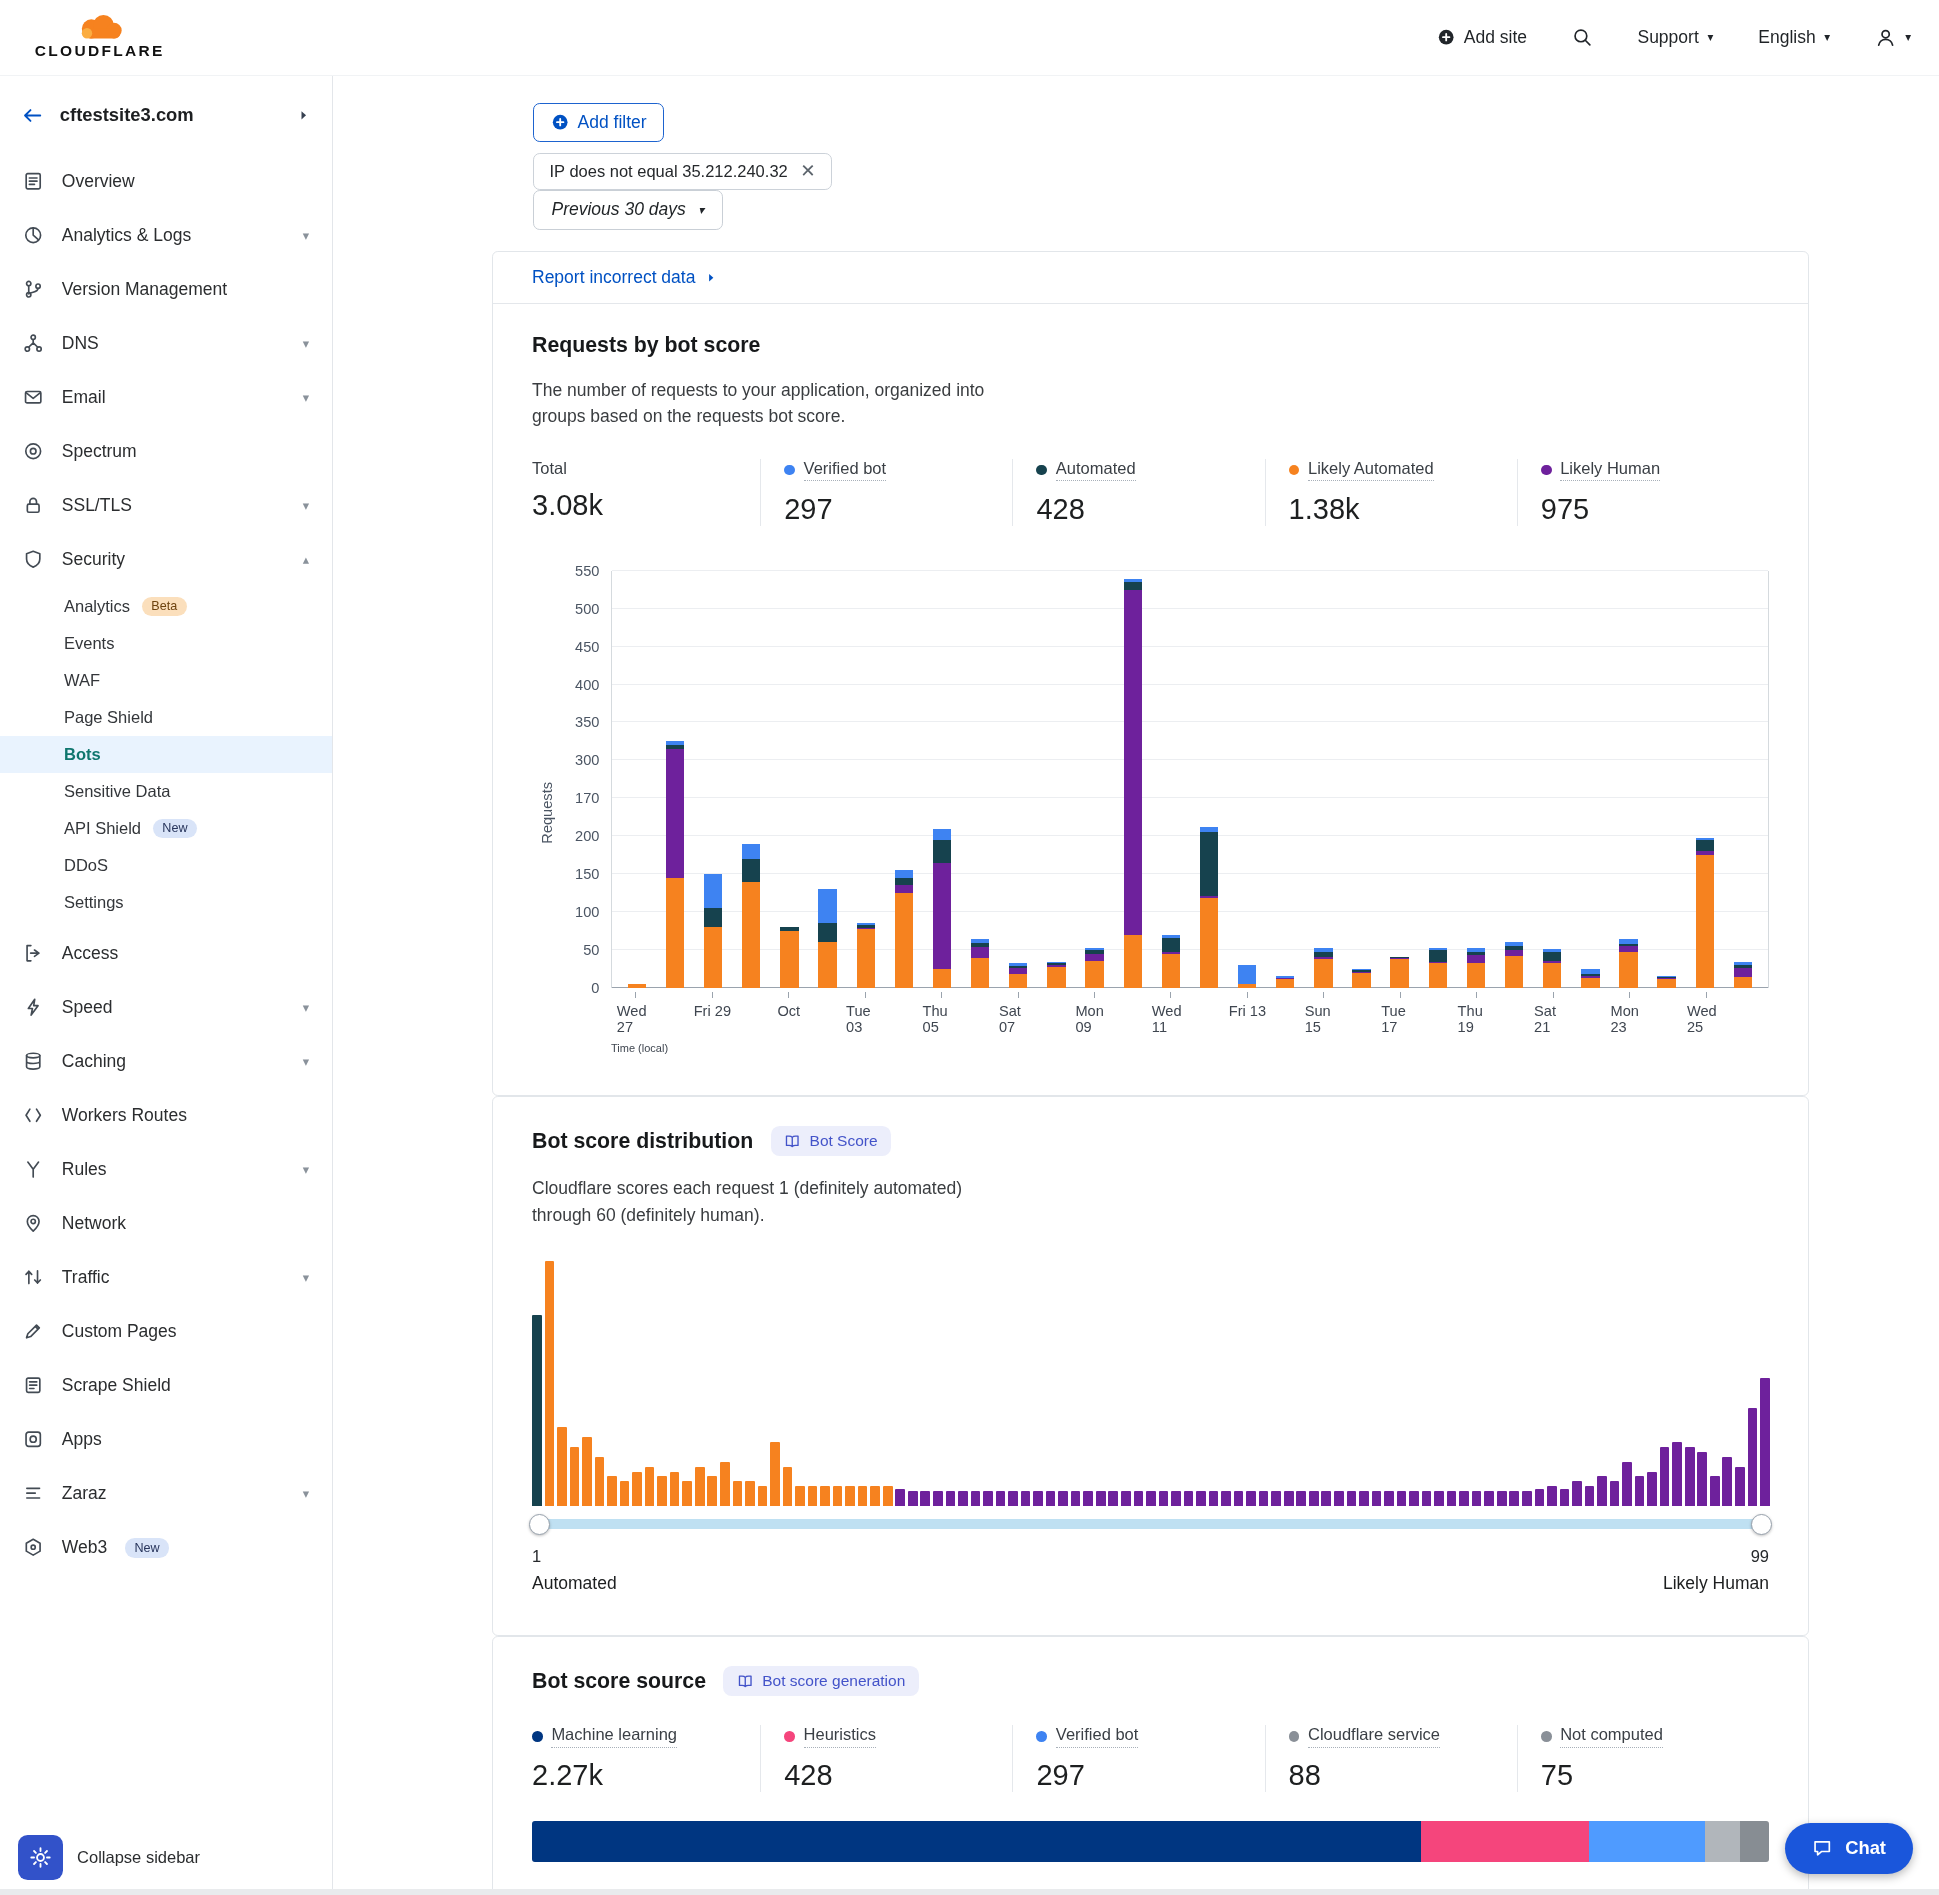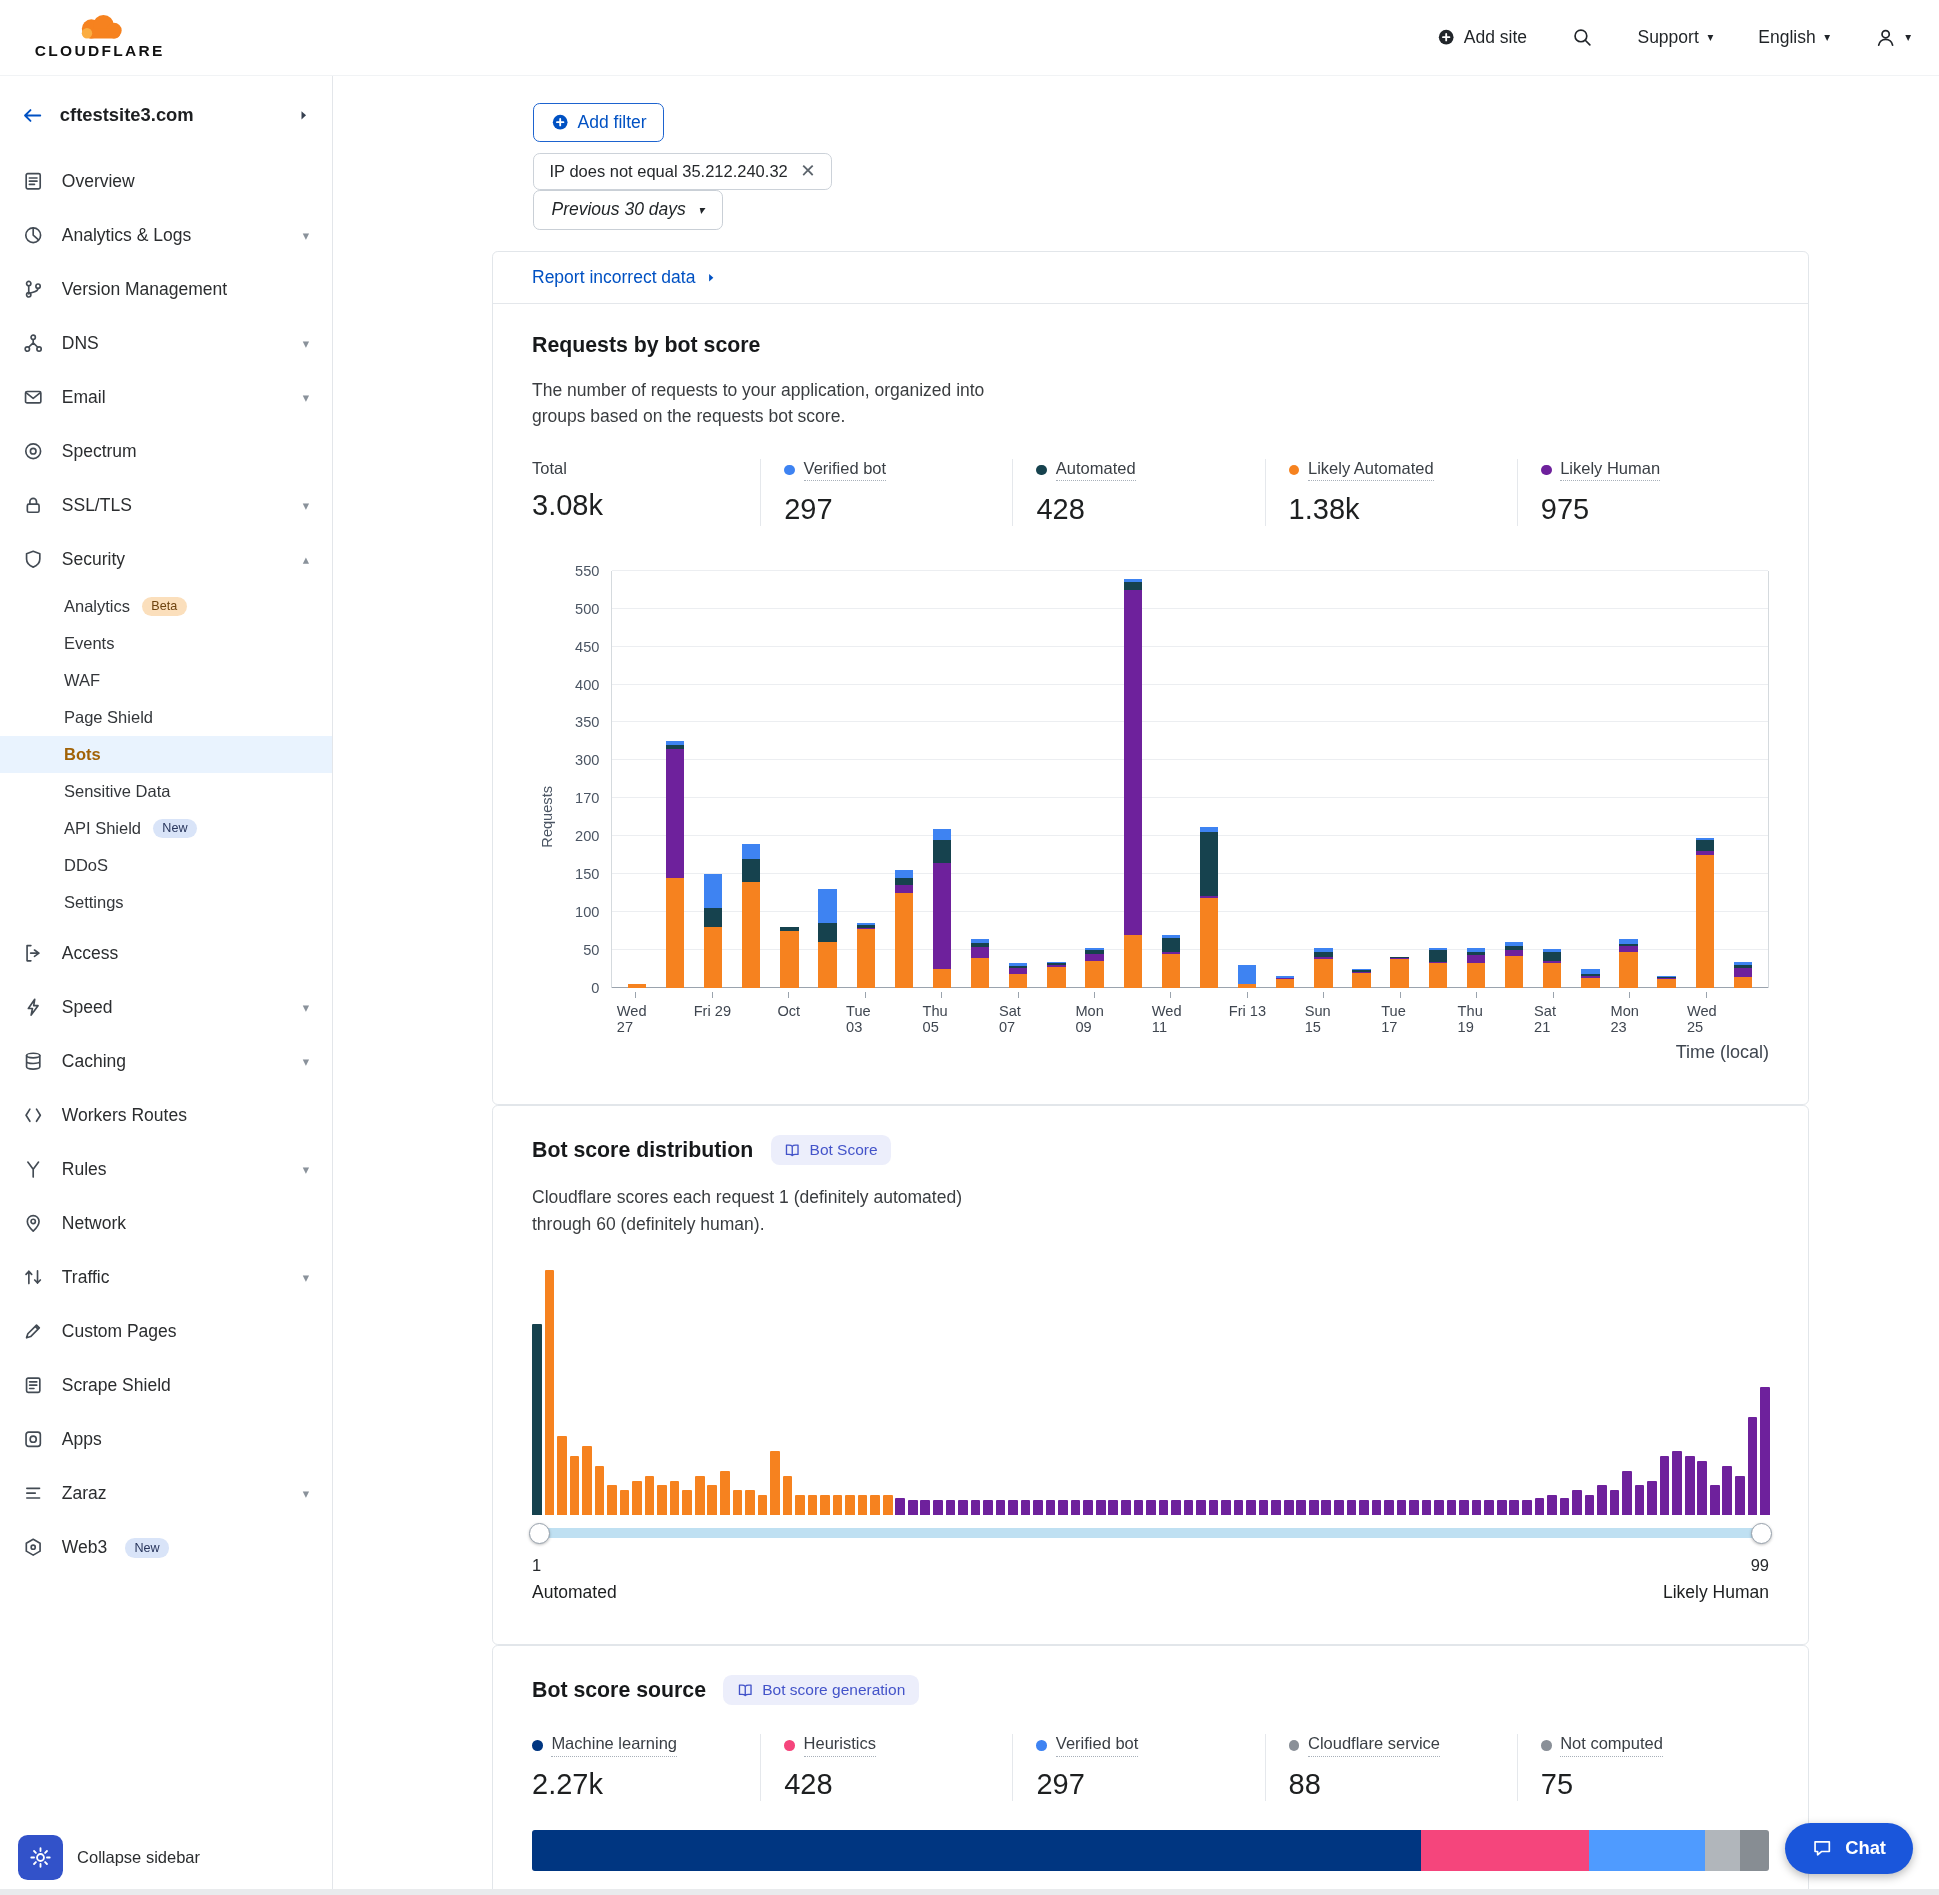--- a/index.html
+++ b/index.html
@@ -31,21 +31,21 @@
   .site-name { font-size:18.4px; font-weight:600; color:#1d1f21; }
   .site-caret { margin-left:auto; display:flex; color:#374151; }
   .nav { display:flex; flex-direction:column; }
   .nav-item { height:54px; display:flex; align-items:center; gap:17.5px; padding:0 23px;
               font-size:17.5px; color:#2b2d2f; }
   .nav-icon { width:21.3px; display:flex; color:#434b54; }
   .nav-caret { margin-left:auto; font-size:12.6px; color:#8a929b; }
   .sub-list { display:flex; flex-direction:column; padding:1.9px 0 5.8px 0; }
   .sub-item { height:37px; display:flex; align-items:center; gap:11.6px; padding-left:64px;
               font-size:16.5px; color:#33363a; }
-  .sub-item.active { background:#e9f3fe; font-weight:bold; color:#a16207; }
+  .sub-item.active { background:#e9f3fe; font-weight:bold; color:#0f766e; }
   .badge { font-size:12.6px; padding:2.9px 9.7px; border-radius:9.7px; white-space:nowrap; }
   .badge-beta { background:#fbdfbc; color:#6e430f; }
   .badge-new  { background:#d9e4f8; color:#28355c; }
   .collapse-row { margin-top:auto; display:flex; align-items:center; gap:14.6px; padding:15.5px 17.5px; }
   .gear-btn { width:45px; height:45px; border-radius:9.7px; background:#3252c9; color:#fff;
               display:flex; align-items:center; justify-content:center; }
   .collapse-label { font-size:16.5px; color:#2b2d2f; }
 
   
   .main { flex:1; padding:27px 131px 0 159px; position:relative; }
@@ -104,21 +104,21 @@
   .gridline.zero { background:#9aa3ad; }
   .bars { position:absolute; left:5.8px; right:5.8px; top:0; bottom:0; display:flex;
           align-items:flex-end; z-index:2; }
   .bar-slot { flex:1; display:flex; justify-content:center; align-items:flex-end; }
   .vbar { width:18.4px; display:flex; flex-direction:column-reverse; }
   .seg { width:100%; }
   .xaxis { display:flex; padding:0 5.8px; margin-top:3.9px; }
   .x-slot { flex:1; display:flex; flex-direction:column; align-items:center; gap:4.9px;
             font-size:14.6px; color:#3f4650; min-height:9.7px; }
   .tickmark { width:1px; height:5.8px; background:#9aa3ad; }
-  .time-label { text-align:right; font-size:18px; color:#3f4650; margin-top:7.8px; }
+  .time-label { text-align:left; font-size:11px; color:#3f4650; margin-top:7.8px; }
 
   
   .hist { height:245px; display:flex; align-items:flex-end; gap:2.9px; margin-top:33px; }
   .hbar { flex:1; border-radius:1px 1px 0 0; }
   .slider { position:relative; height:21.3px; margin-top:7.8px; }
   .slider-track { position:absolute; left:0; right:0; top:5.8px; height:9.7px;
                   background:#bfe0f2; border-radius:5.8px; }
   .slider-handle { position:absolute; width:21.3px; height:21.3px; border-radius:50%; background:#fff;
                    border:1px solid #98a2ad; box-shadow:0 1px 2.9px rgba(0,0,0,.25); top:0; }
   .slider-handle.left { left:-2.9px; }

